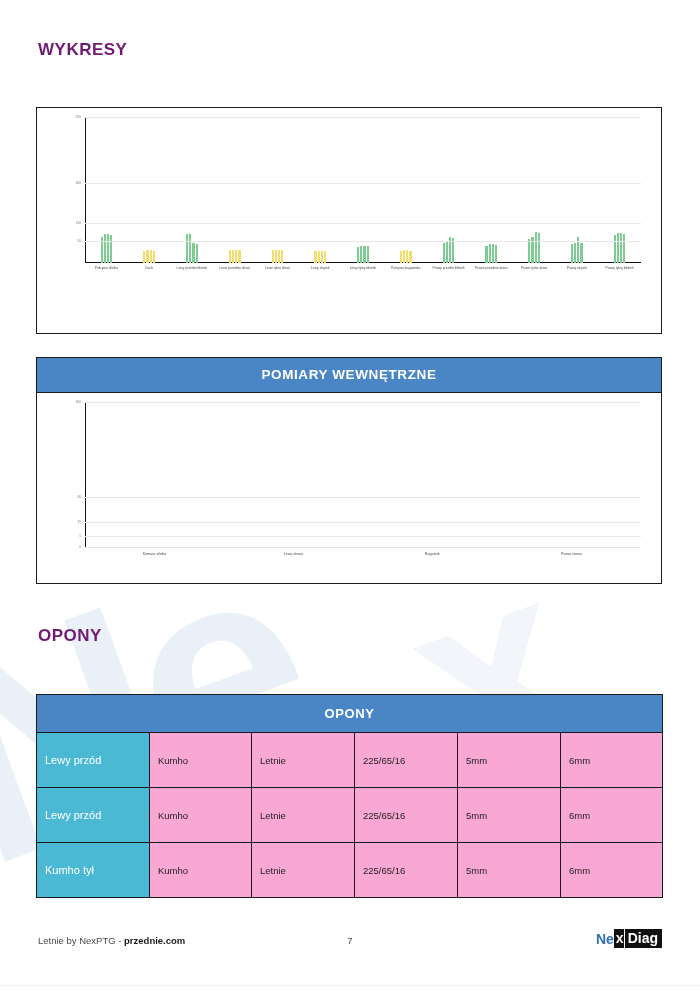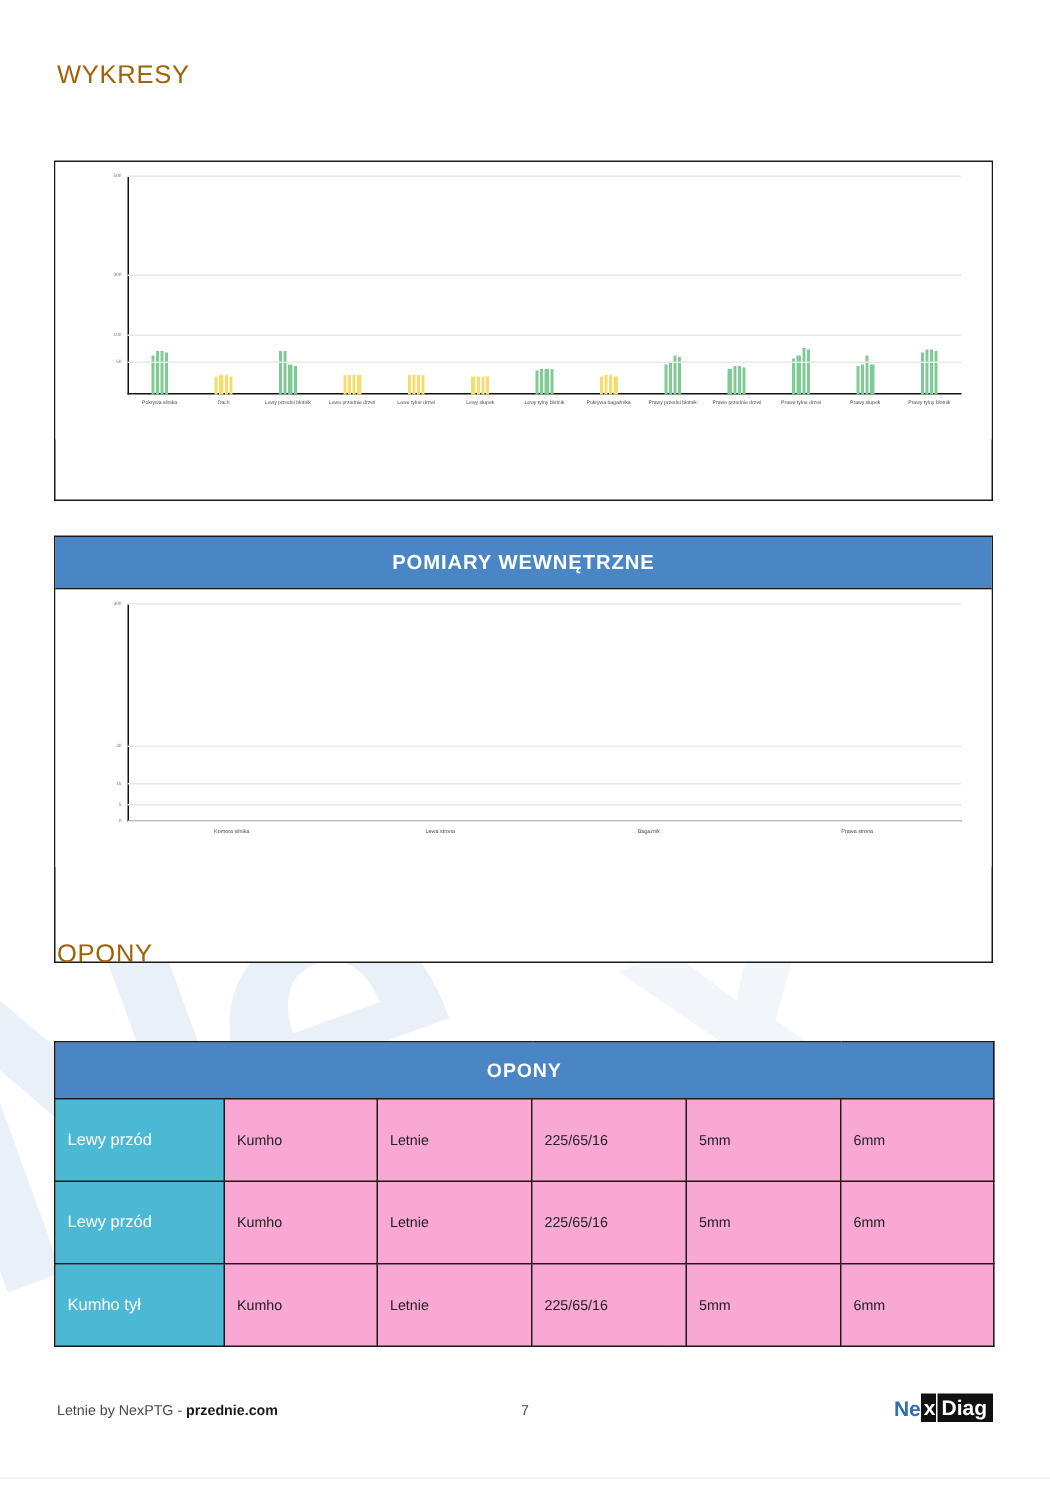--- a/index.html
+++ b/index.html
@@ -25,38 +25,38 @@
   .watermark2{
     position:absolute; left:420px; top:540px;
     font-size:260px; font-weight:bold; color:#f2f6fb;
     transform:rotate(-20deg); line-height:1;
     user-select:none; pointer-events:none; z-index:0;
   }
   .content{position:relative;z-index:2;}
 
   .section-title{
     position:absolute;
-    color:#a16207;
-    font-weight:normal;
+    color:#701a75;
+    font-weight:bold;
     font-size:17px;
     letter-spacing:.5px;
   }
   #t-wykresy{left:38px;top:40px;}
   #t-opony{left:38px;top:626px;}
 
   
   .card{
     position:absolute;
     left:36px; width:626px;
     border:1.5px solid #1a1a1a;
     background:#fff;
     box-sizing:border-box;
   }
   #card1{top:107px;height:227px;}
-  #card2{top:357px;height:285px;}
+  #card2{top:357px;height:227px;}
   .card-head{
     background:#4a86c5;
     color:#fff;
     font-weight:bold;
     font-size:13.5px;
     letter-spacing:.6px;
     text-align:center;
     padding:9px 0 10px 0;
     border-bottom:1.5px solid #1a1a1a;
   }

